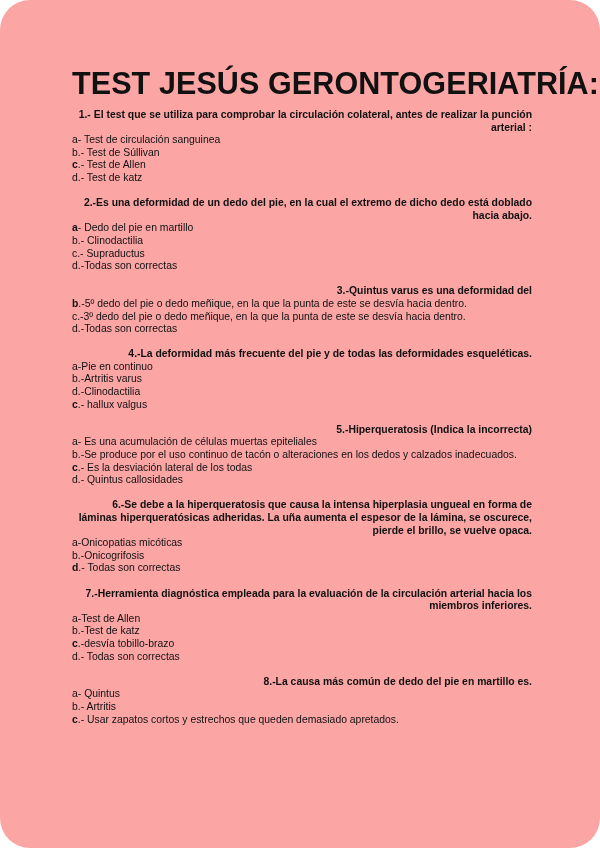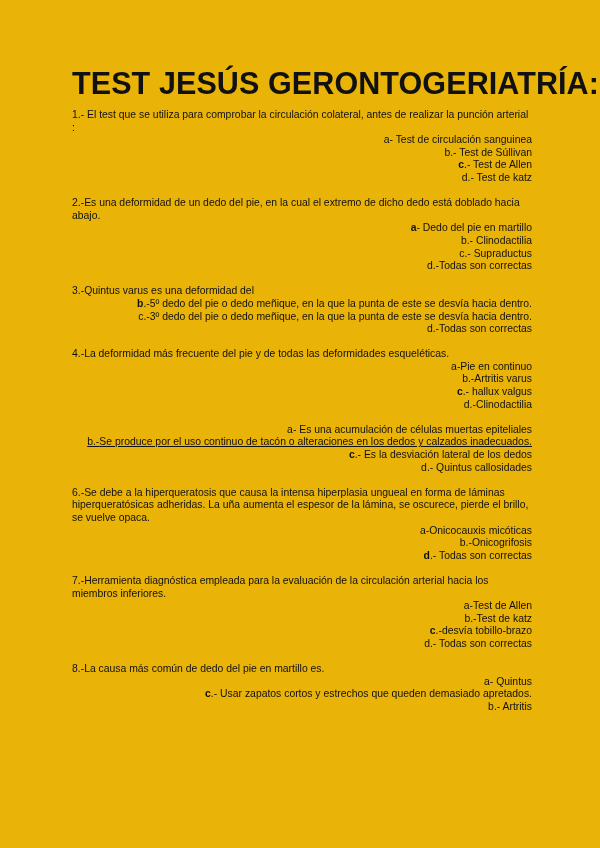--- a/index.html
+++ b/index.html
@@ -1,22 +1,22 @@
 <!DOCTYPE html>
 <html><head>
 <meta charset="utf-8">
 <style>
   html, body { margin: 0; padding: 0; background: #ffffff; }
   body { width: 600px; height: 848px; position: relative; overflow: hidden; font-family: "Liberation Sans", sans-serif; color: #111; }
-  .page { position: absolute; left: 0; top: 0; width: 600px; height: 848px; background: #eab308; }
+  .page { position: absolute; left: 0; top: 0; width: 600px; height: 848px; background: #fca5a5; border-radius: 30px; }
   .title { position: absolute; left: 72px; top: 66px; font-size: 30.5px; font-weight: bold; letter-spacing: 0.1px; white-space: nowrap; }
   .content { position: absolute; left: 72px; top: 109px; width: 460px; font-size: 10.4px; line-height: 12.6px; }
   .q { margin-bottom: 12.6px; }
-  .qtext { font-weight: normal; }
-  .opt { white-space: nowrap; text-align: right; }
+  .qtext { font-weight: bold; text-align: right; }
+  .opt { white-space: nowrap; }
   .opt b { font-weight: bold; }
 </style>
 </head>
 <body>
 
 <div class="page">
   <div class="title">TEST JESÚS GERONTOGERIATRÍA:</div>
   <div class="content" id="questions">
       <div class="q">
         <div class="qtext">1.- El test que se utiliza para comprobar la circulación  colateral, antes de realizar la punción  arterial :</div>
@@ -35,42 +35,43 @@
       <div class="q">
         <div class="qtext">3.-Quintus varus es una deformidad del</div>
         <div class="opt"><b>b</b><span>.-</span><span>5º dedo del pie o dedo meñique, en la que la punta de este se desvía hacia dentro.</span></div>
         <div class="opt"><span>c</span><span>.-</span><span>3º dedo del pie o dedo meñique, en la que la punta de este se desvía hacia dentro.</span></div>
         <div class="opt"><span>d</span><span>.-</span><span>Todas son correctas</span></div>
       </div>
       <div class="q">
         <div class="qtext">4.-La deformidad más frecuente del pie y de todas las deformidades esqueléticas.</div>
         <div class="opt"><span>a</span><span>-</span><span>Pie en continuo</span></div>
         <div class="opt"><span>b</span><span>.-</span><span>Artritis varus</span></div>
+        <div class="opt"><span>d</span><span>.-</span><span>Clinodactilia</span></div>
         <div class="opt"><b>c</b><span>.- </span><span>hallux valgus</span></div>
-        <div class="opt"><span>d</span><span>.-</span><span>Clinodactilia</span></div>
       </div>
       <div class="q">
+        <div class="qtext">5.-Hiperqueratosis (Indica la incorrecta)</div>
         <div class="opt"><span>a</span><span>- </span><span>Es una acumulación de células muertas epiteliales</span></div>
-        <div class="opt" style="white-space: normal; text-decoration: underline;"><span>b</span><span>.-</span><span>Se produce por el uso continuo de tacón o alteraciones en los dedos y calzados inadecuados.</span></div>
-        <div class="opt"><b>c</b><span>.- </span><span>Es la desviación lateral de los dedos</span></div>
+        <div class="opt" style="white-space: normal;"><span>b</span><span>.-</span><span>Se produce por el uso continuo de tacón o alteraciones en los dedos y calzados inadecuados.</span></div>
+        <div class="opt"><b>c</b><span>.- </span><span>Es la desviación lateral de los todas</span></div>
         <div class="opt"><span>d</span><span>.- </span><span>Quintus callosidades</span></div>
       </div>
       <div class="q">
         <div class="qtext">6.-Se debe a la hiperqueratosis que causa la intensa hiperplasia ungueal en forma de láminas hiperqueratósicas adheridas. La uña aumenta el espesor de la lámina, se oscurece, pierde el brillo, se vuelve opaca.</div>
-        <div class="opt"><span>a</span><span>-</span><span>Onicocauxis micóticas</span></div>
+        <div class="opt"><span>a</span><span>-</span><span>Onicopatias micóticas</span></div>
         <div class="opt"><span>b</span><span>.-</span><span>Onicogrifosis</span></div>
         <div class="opt"><b>d</b><span>.- </span><span>Todas son correctas</span></div>
       </div>
       <div class="q">
         <div class="qtext">7.-Herramienta diagnóstica empleada para la evaluación de la circulación arterial hacia los miembros inferiores.</div>
         <div class="opt"><span>a</span><span>-</span><span>Test de Allen</span></div>
         <div class="opt"><span>b</span><span>.-</span><span>Test de katz</span></div>
         <div class="opt"><b>c</b><span>.-</span><span>desvía tobillo-brazo</span></div>
         <div class="opt"><span>d</span><span>.- </span><span>Todas son correctas</span></div>
       </div>
       <div class="q">
         <div class="qtext">8.-La causa más común de dedo del pie en martillo es.</div>
         <div class="opt"><span>a</span><span>- </span><span>Quintus</span></div>
+        <div class="opt"><span>b</span><span>.- </span><span>Artritis</span></div>
         <div class="opt"><b>c</b><span>.- </span><span>Usar zapatos cortos y estrechos que queden demasiado apretados.</span></div>
-        <div class="opt"><span>b</span><span>.- </span><span>Artritis</span></div>
       </div>
     </div>
 </div>
 
 </body></html>

